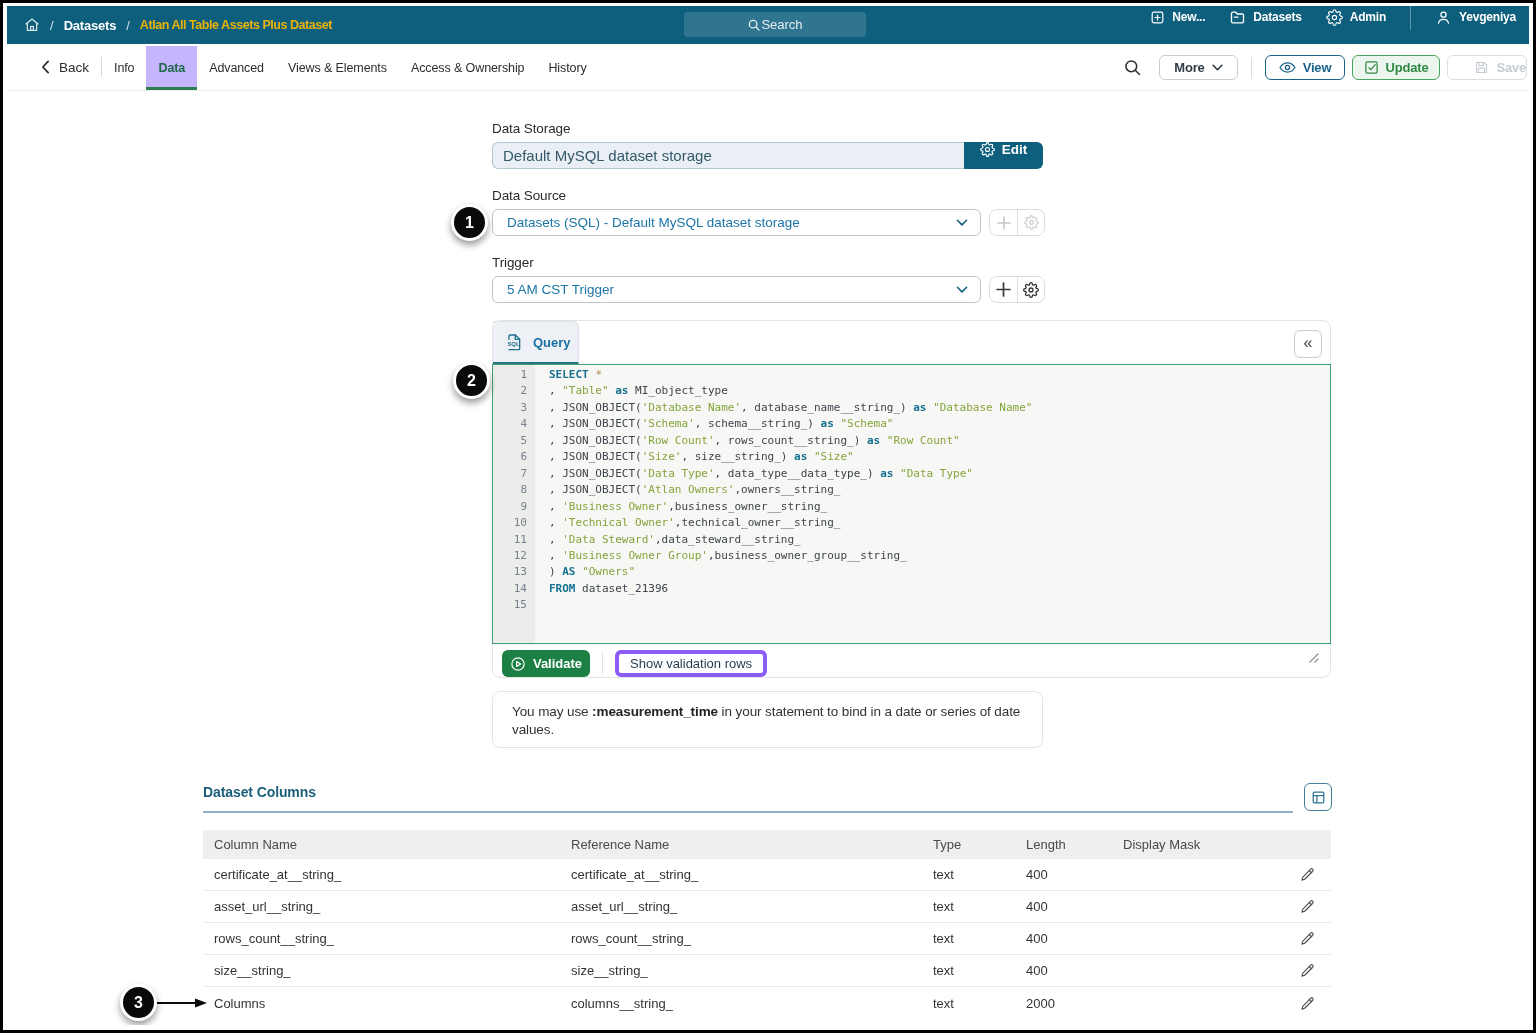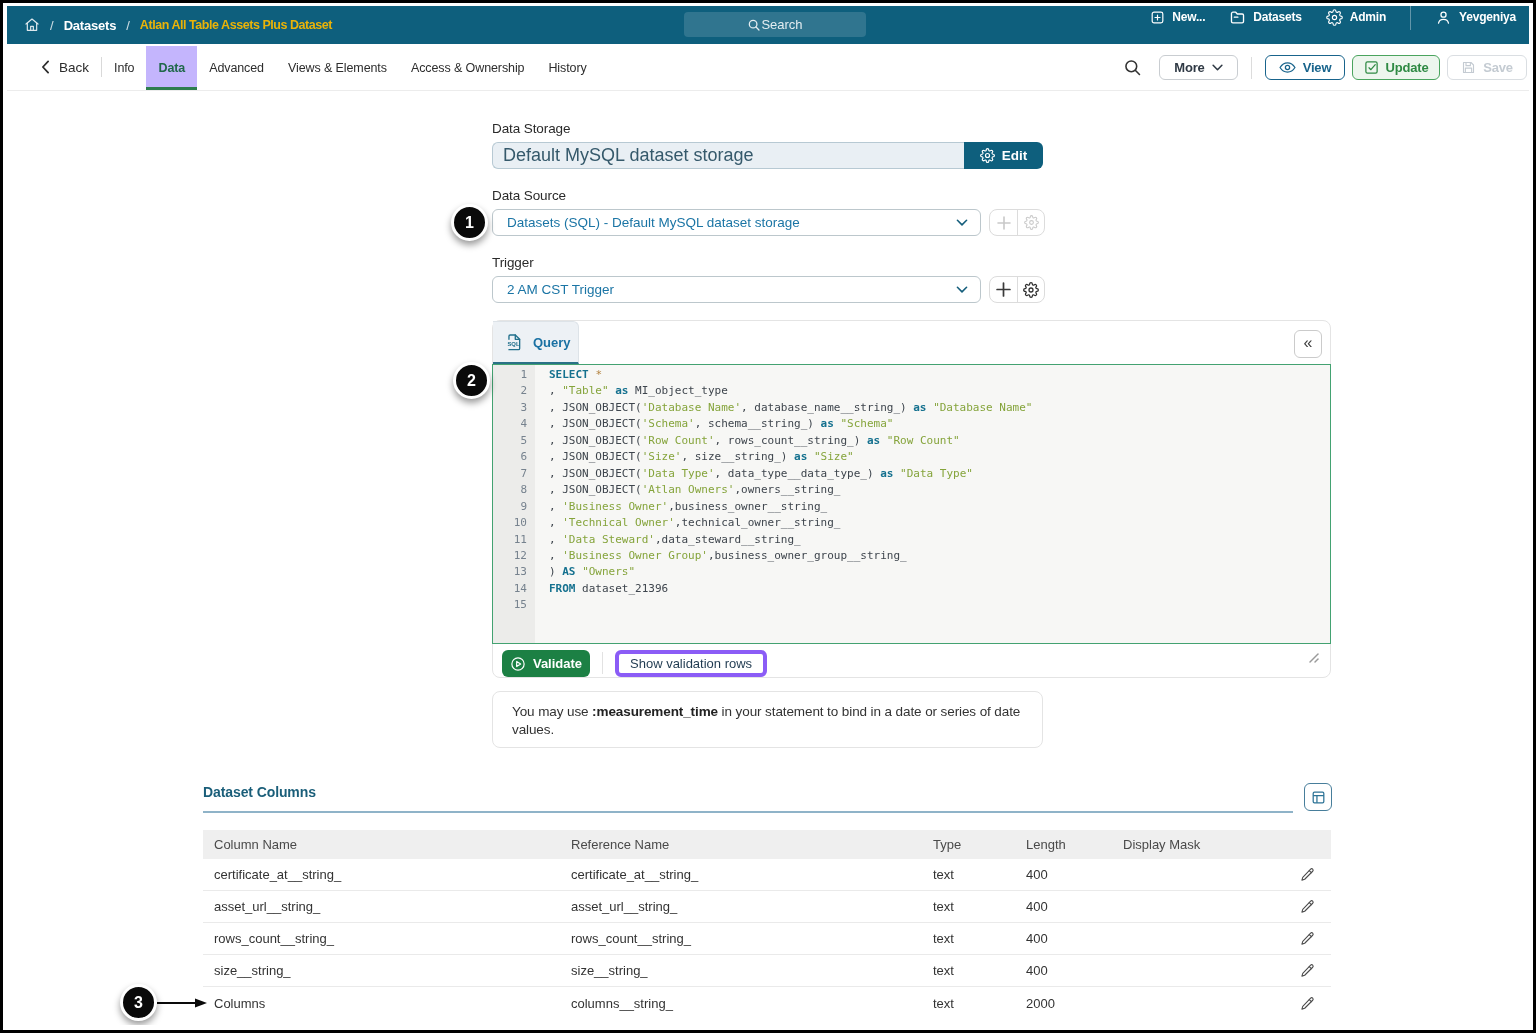--- a/index.html
+++ b/index.html
@@ -24,30 +24,30 @@
   .tb-divider { width:1px; height:20px; background:#d9d9d9; align-self:center; margin-left:12px; }
   .tabs { display:flex; align-items:stretch; }
   .tab { display:flex; align-items:center; padding:0 12px; margin-top:2px; font-size:12.5px; color:#2d2d2d; font-weight:500; letter-spacing:-0.1px; cursor:pointer; }
   .tab.active { background:#c4b5fd; color:#20684B; font-weight:600; border-bottom:3px solid #2E7D4E; padding-top:3px; }
   .tb-right { position:absolute; right:2px; top:0; height:47px; display:flex; align-items:center; }
   .btn { height:25px; display:flex; align-items:center; justify-content:center; gap:7px; border:1px solid #C9CDD1; border-radius:6px; background:#fff; font-size:13px; font-weight:600; color:#2F3944; cursor:pointer; letter-spacing:-0.2px; font-family:"Liberation Sans",sans-serif; }
   .btn-more { width:79px; }
   .tbr-divider { width:1px; height:22px; background:#dcdcdc; margin:0 13px; }
   .btn-view { width:80px; border-color:#19648C; color:#19648C; margin-right:7px; }
   .btn-update { width:88px; background:#EDF6EE; border-color:#4AA45E; color:#2F8A44; margin-right:7px; }
-  .btn-save { width:80px; border-color:#DADEE2; color:#C4CBD2; cursor:default; }
+  .btn-save { width:80px; border-color:#DADEE2; color:#C4CBD2; cursor:default;justify-content:flex-end; }
   .tb-search { margin-right:17px; display:flex; align-items:center; cursor:pointer; }
 
   
   .content { position:absolute; left:0; top:0; width:100%; height:100%; }
   .f-label { position:absolute; font-size:13.5px; color:#2a2a2a; letter-spacing:-0.1px; }
 
   .storage-row { position:absolute; left:485px; top:136px; width:551px; height:27px; display:flex; }
-  .storage-input { width:472px; height:27px; background:#E9EFF4; border:1px solid #B7C9D3; border-right:none; border-radius:6px 0 0 6px; display:flex; align-items:center; padding-left:10px; font-size:18px; color:#35596B; }
-  .storage-edit { width:79px; height:27px; background:#0E5F7D; border-radius:0 6px 6px 0; display:flex; align-items:center; justify-content:center; gap:7px; color:#fff; font-size:13.5px; font-weight:700; cursor:pointer; }
+  .storage-input { width:472px; height:27px; background:#E9EFF4; border:1px solid #B7C9D3; border-right:none; border-radius:6px 0 0 6px; display:flex; align-items:center; padding-left:10px; font-size:15px; color:#35596B; }
+  .storage-edit { width:79px; height:27px; background:#0E5F7D; border-radius:0 6px 6px 0; display:flex; justify-content:center; gap:7px; color:#fff; font-size:13.5px; font-weight:700; cursor:pointer; }
 
   .select-box { position:absolute; width:489px; height:27px; background:#fff; border:1px solid #BCC7CC; border-radius:6px; display:flex; align-items:center; padding:0 12px 0 14px; font-size:13.5px; color:#1B75A5; cursor:pointer; }
   .select-box .chev { margin-left:auto; }
   .btn-group { position:absolute; width:56px; height:27px; display:flex; border:1px solid #DCDCDC; border-radius:8px; background:#fff; }
   .btn-group .bg-cell { flex:1 1 50%; display:flex; align-items:center; justify-content:center; cursor:pointer; }
   .btn-group .bg-cell + .bg-cell { border-left:1px solid #DCDCDC; }
 
   
   .panel { position:absolute; left:485px; top:314px; width:839px; height:358px; border:1px solid #E4E4E4; border-radius:8px; background:#fff; }
   .panel-header { position:relative; height:43px; }
@@ -250,21 +250,21 @@
       <div class="bg-cell">
         <svg width="15" height="15" viewBox="0 0 24 24" fill="none" stroke="#C9C9C9" stroke-width="1.7" stroke-linecap="round" stroke-linejoin="round">
               <circle cx="12" cy="12" r="3"></circle>
               <path d="M19.4 15a1.7 1.7 0 0 0 .34 1.87l.06.06a2 2 0 1 1-2.83 2.83l-.06-.06a1.7 1.7 0 0 0-1.87-.34 1.7 1.7 0 0 0-1 1.55V21a2 2 0 1 1-4 0v-.09a1.7 1.7 0 0 0-1-1.55 1.7 1.7 0 0 0-1.87.34l-.06.06a2 2 0 1 1-2.83-2.83l.06-.06a1.7 1.7 0 0 0 .34-1.87 1.7 1.7 0 0 0-1.55-1H3a2 2 0 1 1 0-4h.09a1.7 1.7 0 0 0 1.55-1 1.7 1.7 0 0 0-.34-1.87l-.06-.06a2 2 0 1 1 2.83-2.83l.06.06a1.7 1.7 0 0 0 1.87.34h0a1.7 1.7 0 0 0 1-1.55V3a2 2 0 1 1 4 0v.09a1.7 1.7 0 0 0 1 1.55h0a1.7 1.7 0 0 0 1.87-.34l.06-.06a2 2 0 1 1 2.83 2.83l-.06.06a1.7 1.7 0 0 0-.34 1.87v0a1.7 1.7 0 0 0 1.55 1H21a2 2 0 1 1 0 4h-.09a1.7 1.7 0 0 0-1.55 1z"></path>
             </svg>
       </div>
     </div>
 
     <div class="f-label" style="left:485px; top:249px;">Trigger</div>
     <div class="select-box" style="left:485px; top:270px;">
-      <span>2 AM CST Trigger</span>
+      <span>5 AM CST Trigger</span>
       <span class="chev" style="display:flex;">
         <svg width="12" height="7.5" viewBox="0 0 14 9" fill="none" stroke="#155E7C" stroke-width="1.9" stroke-linecap="round" stroke-linejoin="round">
               <path d="m1.5 1.5 5.5 5.5L12.5 1.5"></path>
             </svg>
       </span>
     </div>
     <div class="btn-group" style="left:982px; top:270px;">
       <div class="bg-cell">
         <svg width="15" height="15" viewBox="0 0 14 14" fill="none" stroke="#3A3A3A" stroke-width="1.6" stroke-linecap="round">
               <path d="M7 1v12M1 7h12"></path>

